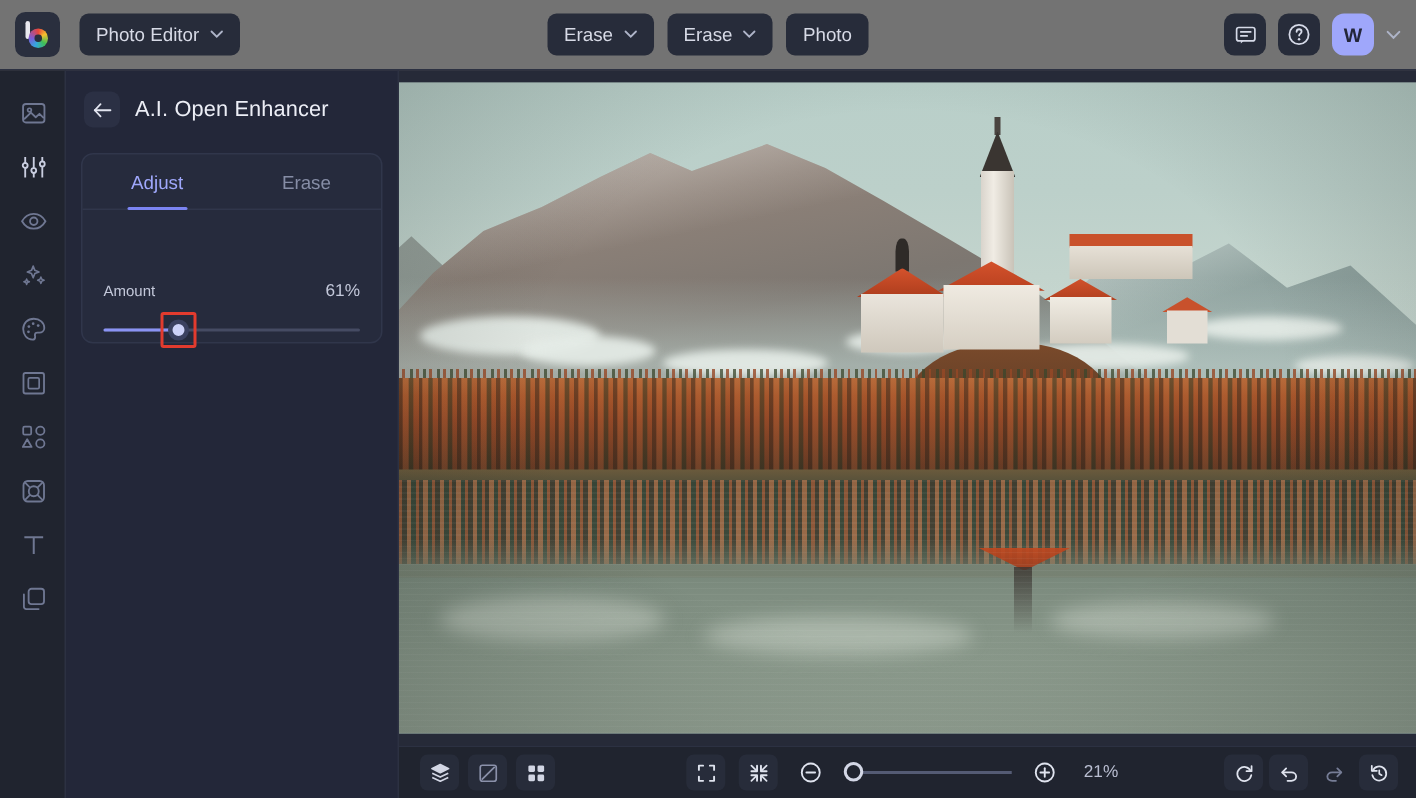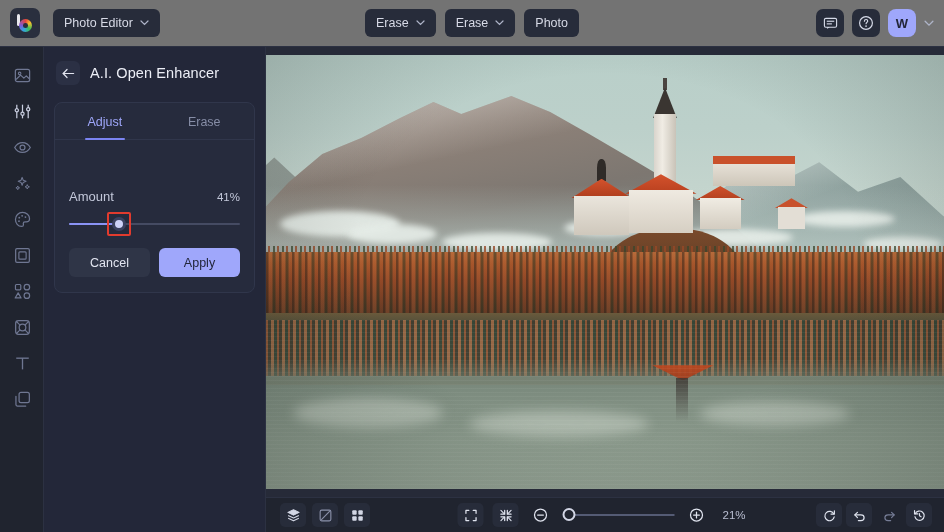--- a/index.html
+++ b/index.html
@@ -100,21 +100,21 @@
   .tab.active { color: #9fa7fb; }
   .tab.active:after {
     content: ""; position: absolute; bottom: -1px; left: 50%;
     transform: translateX(-50%); width: 40px; height: 2px;
     background: #7b84f2; border-radius: 2px;
   }
   #slider-row {
     display: flex; justify-content: space-between; align-items: baseline;
     padding: 13px 14px 0 14px;
   }
-  #amount-label { color: #c3c8da; font-size: 13px; margin-top: 36px; }
+  #amount-label { color: #c3c8da; font-size: 10px; margin-top: 36px; }
   #amount-value { color: #c3c8da; font-size: 11.5px; }
   #slider-wrap { position: relative; margin: 12px 14px 0 14px; height: 16px; }
   #track {
     position: absolute; top: 7px; left: 0; width: 100%; height: 2px;
     background: #454b63; border-radius: 2px;
   }
   #track-fill {
     position: absolute; top: 7px; left: 0; height: 2px;
     background: #8a93f5; border-radius: 2px;
   }
@@ -541,38 +541,30 @@
         <div class="tab active">
           <span>Adjust</span>
         </div>
         <div class="tab">
           <span>Erase</span>
         </div>
       </div>
 
       <div id="slider-row">
         <div id="amount-label">Amount</div>
-        <div id="amount-value">41%</div>
+        <div id="amount-value">61%</div>
       </div>
 
       <div id="slider-wrap">
         <div id="track"></div>
         <div id="track-fill" style="width: 49.59px;"></div>
         <div id="knob" style="left: 42.59px;"></div>
         <div id="knob-highlight" style="left: 37.59px;"></div>
       </div>
 
-      <div id="btn-row">
-        <div id="cancel-btn">
-          <span>Cancel</span>
-        </div>
-        <div id="apply-btn">
-          <span>Apply</span>
-        </div>
-      </div>
     </div>
   </div>
 
   <div id="canvas-area">
     <div id="photo">
       <div class="sky"></div>
       <div class="mtn-right"></div>
       <div class="mtn-right-snow"></div>
       <div class="mtn-left"></div>
       <div class="mtn-main"></div>

